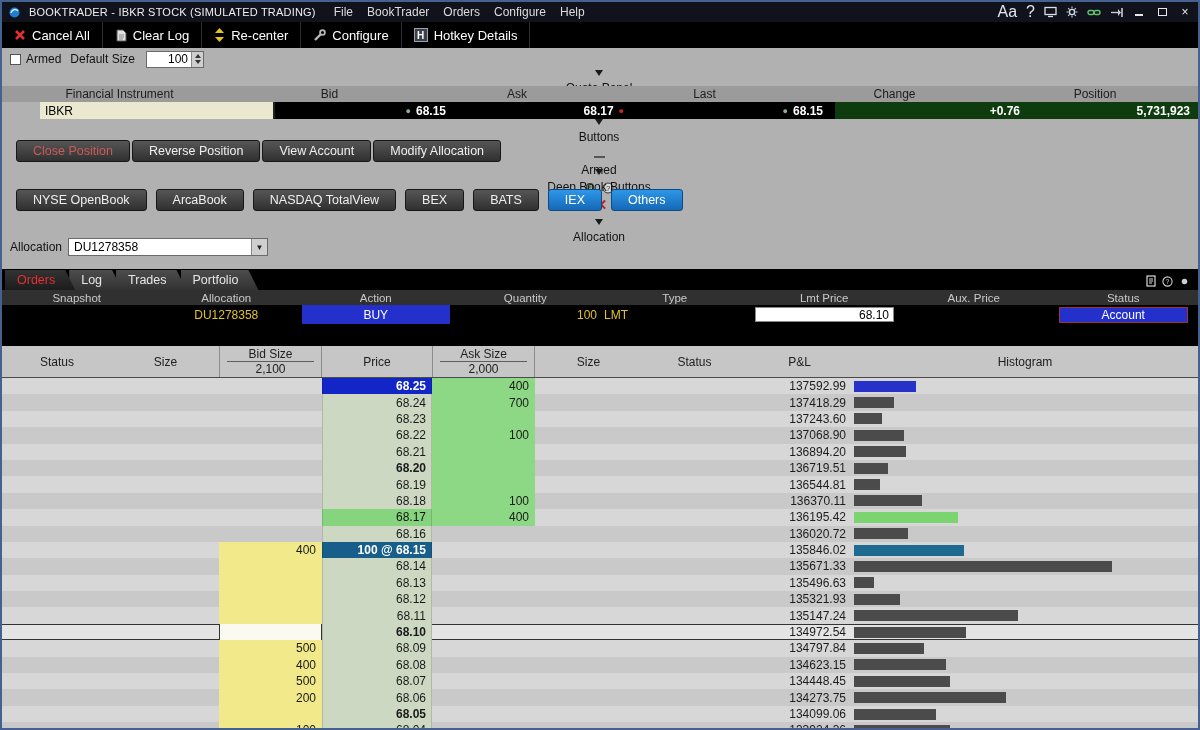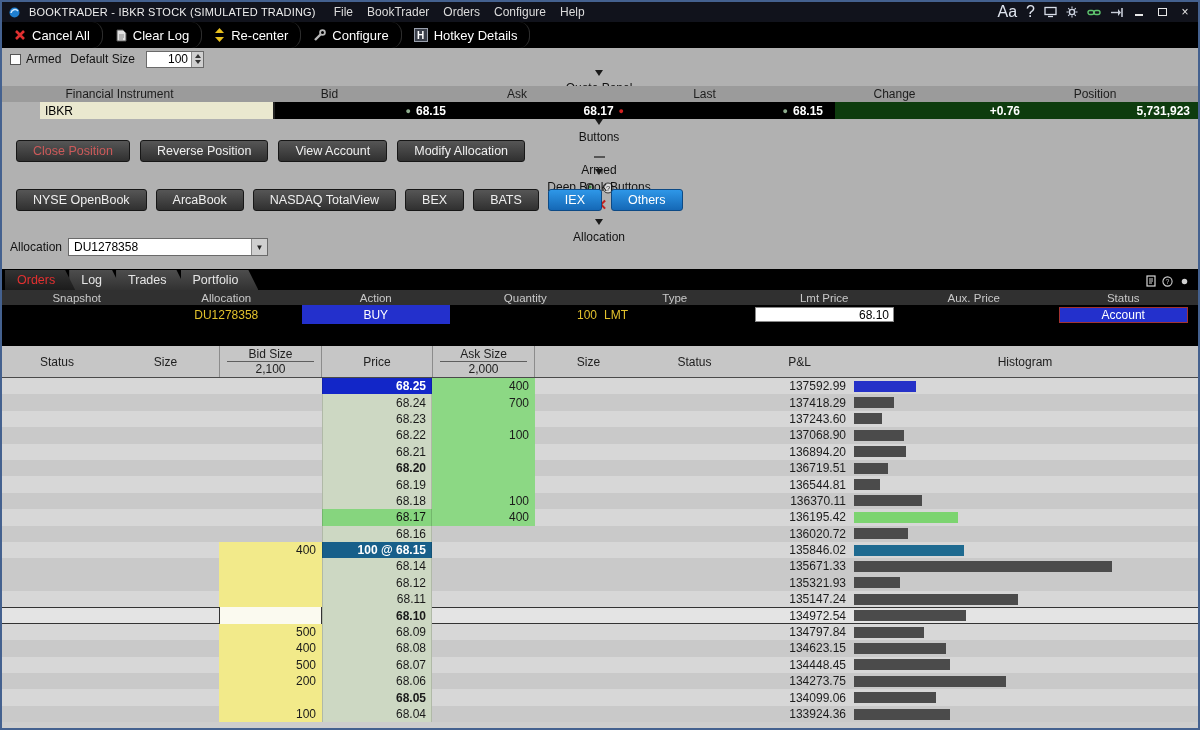--- a/index.html
+++ b/index.html
@@ -13,21 +13,21 @@
   .menus { display:flex; gap:14px; margin-left:10px; font-size:12px; color:#dcdcdc; }
   .menus span { cursor:default; }
   .tb-right { margin-left:auto; display:flex; align-items:center; gap:9px; color:#dfe4ee; }
   .tb-right .txt { font-size:16px; }
   .winbtn { display:inline-flex; align-items:center; justify-content:center; width:14px; height:14px; color:#e8e8e8; font-size:12px; }
   .win-min i { display:block; width:8px; height:2px; background:#e8e8e8; margin-top:6px; }
   .win-max i { display:block; width:9px; height:8px; border:1.5px solid #e8e8e8; }
 
   
   .toolbar { height:26px; flex:0 0 26px; background:#000; display:flex; align-items:center; color:#fff; font-size:13px; }
-  .tool { display:flex; align-items:center; gap:6px; padding:0 12px; height:100%; border-right:1px solid #2c2c2c; cursor:default;border-radius:11px; }
+  .tool { display:flex; align-items:center; gap:6px; padding:0 12px; height:100%; border-right:1px solid #2c2c2c; cursor:default; }
   .tool:first-child { border-left:none; }
   .hk-box { width:14px; height:14px; background:#3a3f4a; border:1px solid #9aa0ad; color:#fff; font-size:10px; font-weight:bold; display:flex; align-items:center; justify-content:center; }
 
   
   .armedrow { height:22px; flex:0 0 22px; display:flex; align-items:center; padding-left:8px; gap:5px; font-size:12px; color:#121212; }
   .chk { width:11px; height:11px; background:#fdfdfd; border:1px solid #555; display:inline-block; }
   .sizebox { width:58px; height:17px; background:#fff; border:1px solid #6a6a6a; display:flex; align-items:center; margin-left:6px; }
   .sizebox .val { flex:1; text-align:right; padding-right:3px; font-size:12px; color:#000; }
   .spin { width:12px; height:100%; background:#cfcfcf; border-left:1px solid #888; display:flex; flex-direction:column; align-items:center; justify-content:center; gap:2px; }
   .spin .up { width:0; height:0; border-left:3px solid transparent; border-right:3px solid transparent; border-bottom:4px solid #333; }
@@ -50,21 +50,21 @@
   .qcols div { text-align:center; }
   .qrow { height:17px; flex:0 0 17px; display:grid; grid-template-columns:235px 185px 190px 185px 195px 1fr; font-size:12px;padding-left:38px; }
   .qcell { display:flex; align-items:center; }
   .q-inst { background:#eae8cf; color:#000; padding-left:5px; border-right:2px solid #222; }
   .q-dark { background:#000; color:#fff; justify-content:flex-end; font-weight:600; }
   .q-green { background:#0e3c0e; color:#fff; justify-content:flex-end; font-weight:600; }
   .dot-dim { color:#8fae8f; font-size:9px; margin-right:5px; }
   .dot-red { color:#d42222; font-size:9px; margin-left:5px; }
 
   
-  .btnrow { height:28px; flex:0 0 28px; display:flex; align-items:center; gap:10px; padding:0 0 0 14px; }
+  .btnrow { height:28px; flex:0 0 28px; display:flex; align-items:center; gap:2px; padding:0 0 0 14px; }
   .dkbtn { height:22px; padding:0 16px; background:linear-gradient(#565656,#303030); border:1px solid #171717; border-radius:3px; color:#efefef; font-size:12.5px; display:inline-flex; align-items:center; cursor:default; }
   .dkbtn.danger { color:#cc5a5a; }
   .bluebtn { background:linear-gradient(#2e97e8,#1568b6); border:1px solid #0d4a85; color:#fff; }
   .deeprow { height:30px; flex:0 0 30px; display:flex; align-items:center; gap:9px; padding-left:14px; }
 
   
   .allocrow { height:24px; flex:0 0 24px; display:flex; align-items:center; padding-left:8px; gap:6px; font-size:12px; color:#121212; }
   .select { width:200px; height:18px; background:#fff; border:1px solid #6a6a6a; display:flex; align-items:center; }
   .select .sval { flex:1; padding-left:5px; font-size:12px; color:#000; }
   .select .arrow { width:16px; height:100%; background:#cfcfcf; border-left:1px solid #888; display:flex; align-items:center; justify-content:center; font-size:8px; color:#222; }
@@ -552,20 +552,33 @@
         <div class="lc c-bid bid-yel"></div>
         <div class="lc c-price">68.14</div>
         <div class="lc c-ask"></div>
         <div class="lc c-sz2"></div>
         <div class="lc c-st2"></div>
         <div class="lc c-pnl">135671.33</div>
         <div class="lc c-hist">
           <div class="bar" style="width: 258px; background: rgb(75, 75, 75);"></div>
         </div>
       </div>
+      <div class="lrow even">
+        <div class="lc c-st"></div>
+        <div class="lc c-sz"></div>
+        <div class="lc c-bid bid-yel"></div>
+        <div class="lc c-price">68.13</div>
+        <div class="lc c-ask"></div>
+        <div class="lc c-sz2"></div>
+        <div class="lc c-st2"></div>
+        <div class="lc c-pnl">135496.63</div>
+        <div class="lc c-hist">
+          <div class="bar" style="width: 20px; background: rgb(75, 75, 75);"></div>
+        </div>
+      </div>
       <div class="lrow odd">
         <div class="lc c-st"></div>
         <div class="lc c-sz"></div>
         <div class="lc c-bid bid-yel"></div>
         <div class="lc c-price">68.12</div>
         <div class="lc c-ask"></div>
         <div class="lc c-sz2"></div>
         <div class="lc c-st2"></div>
         <div class="lc c-pnl">135321.93</div>
         <div class="lc c-hist">

